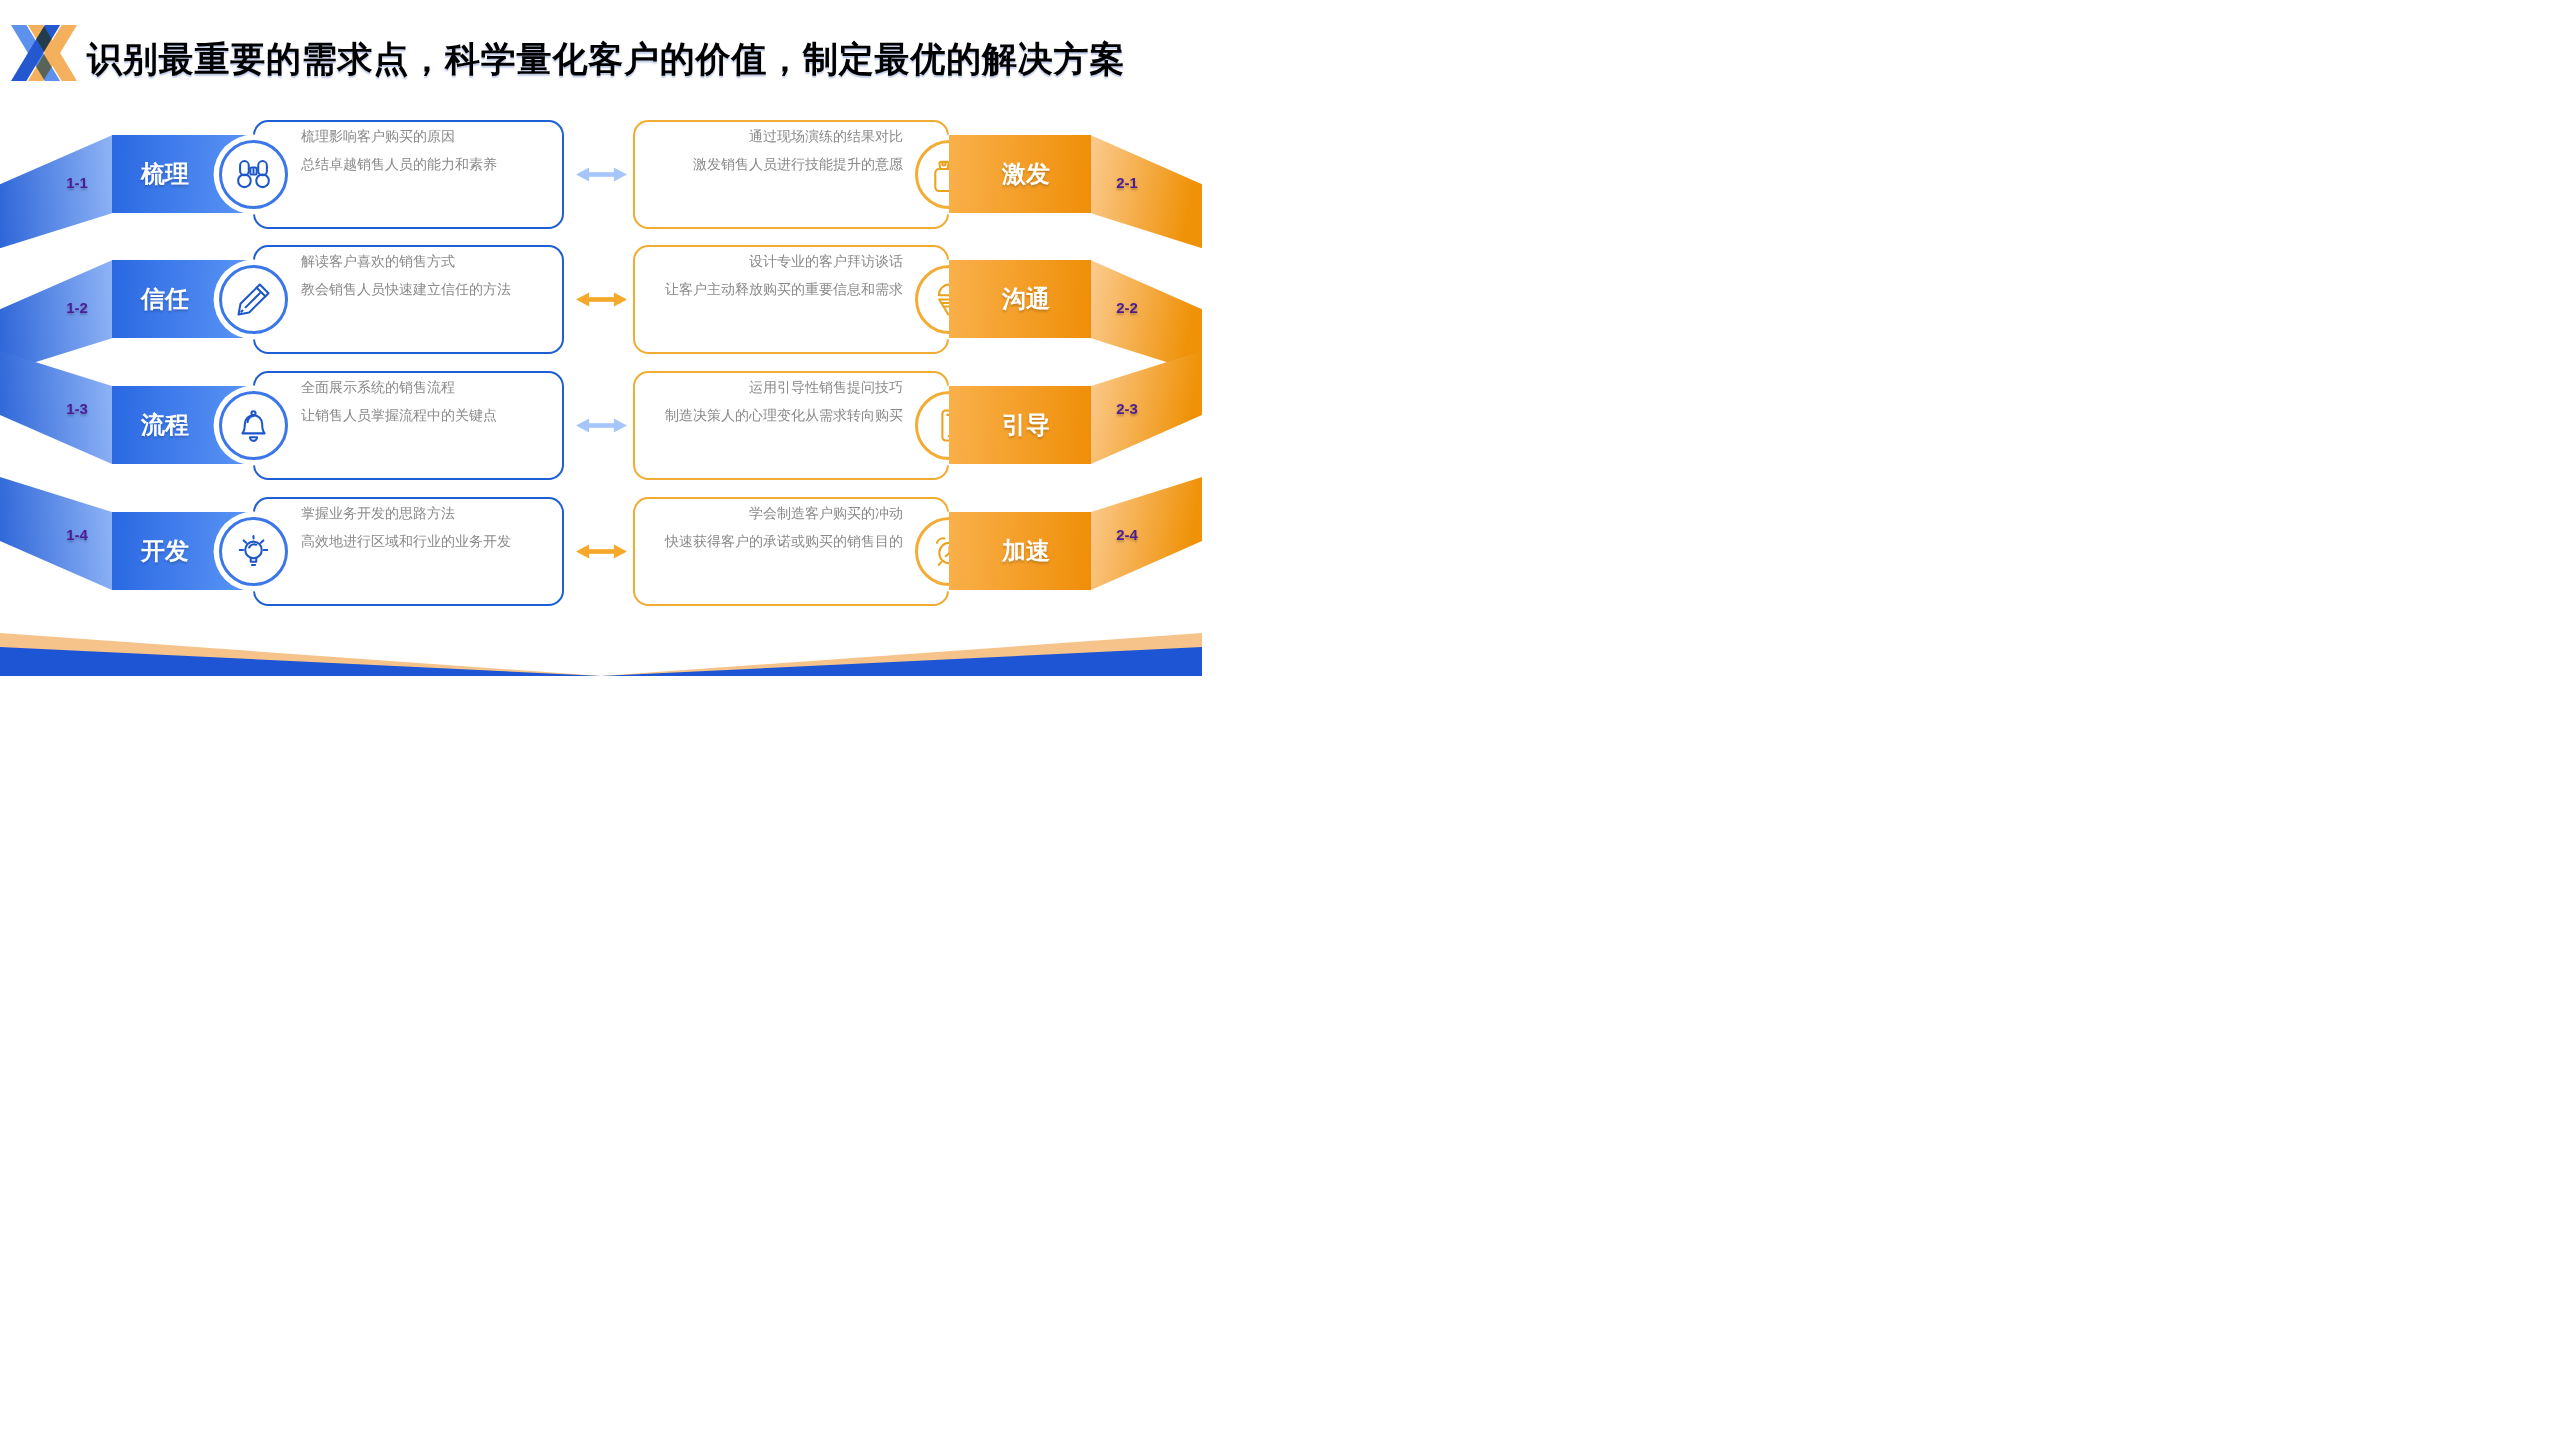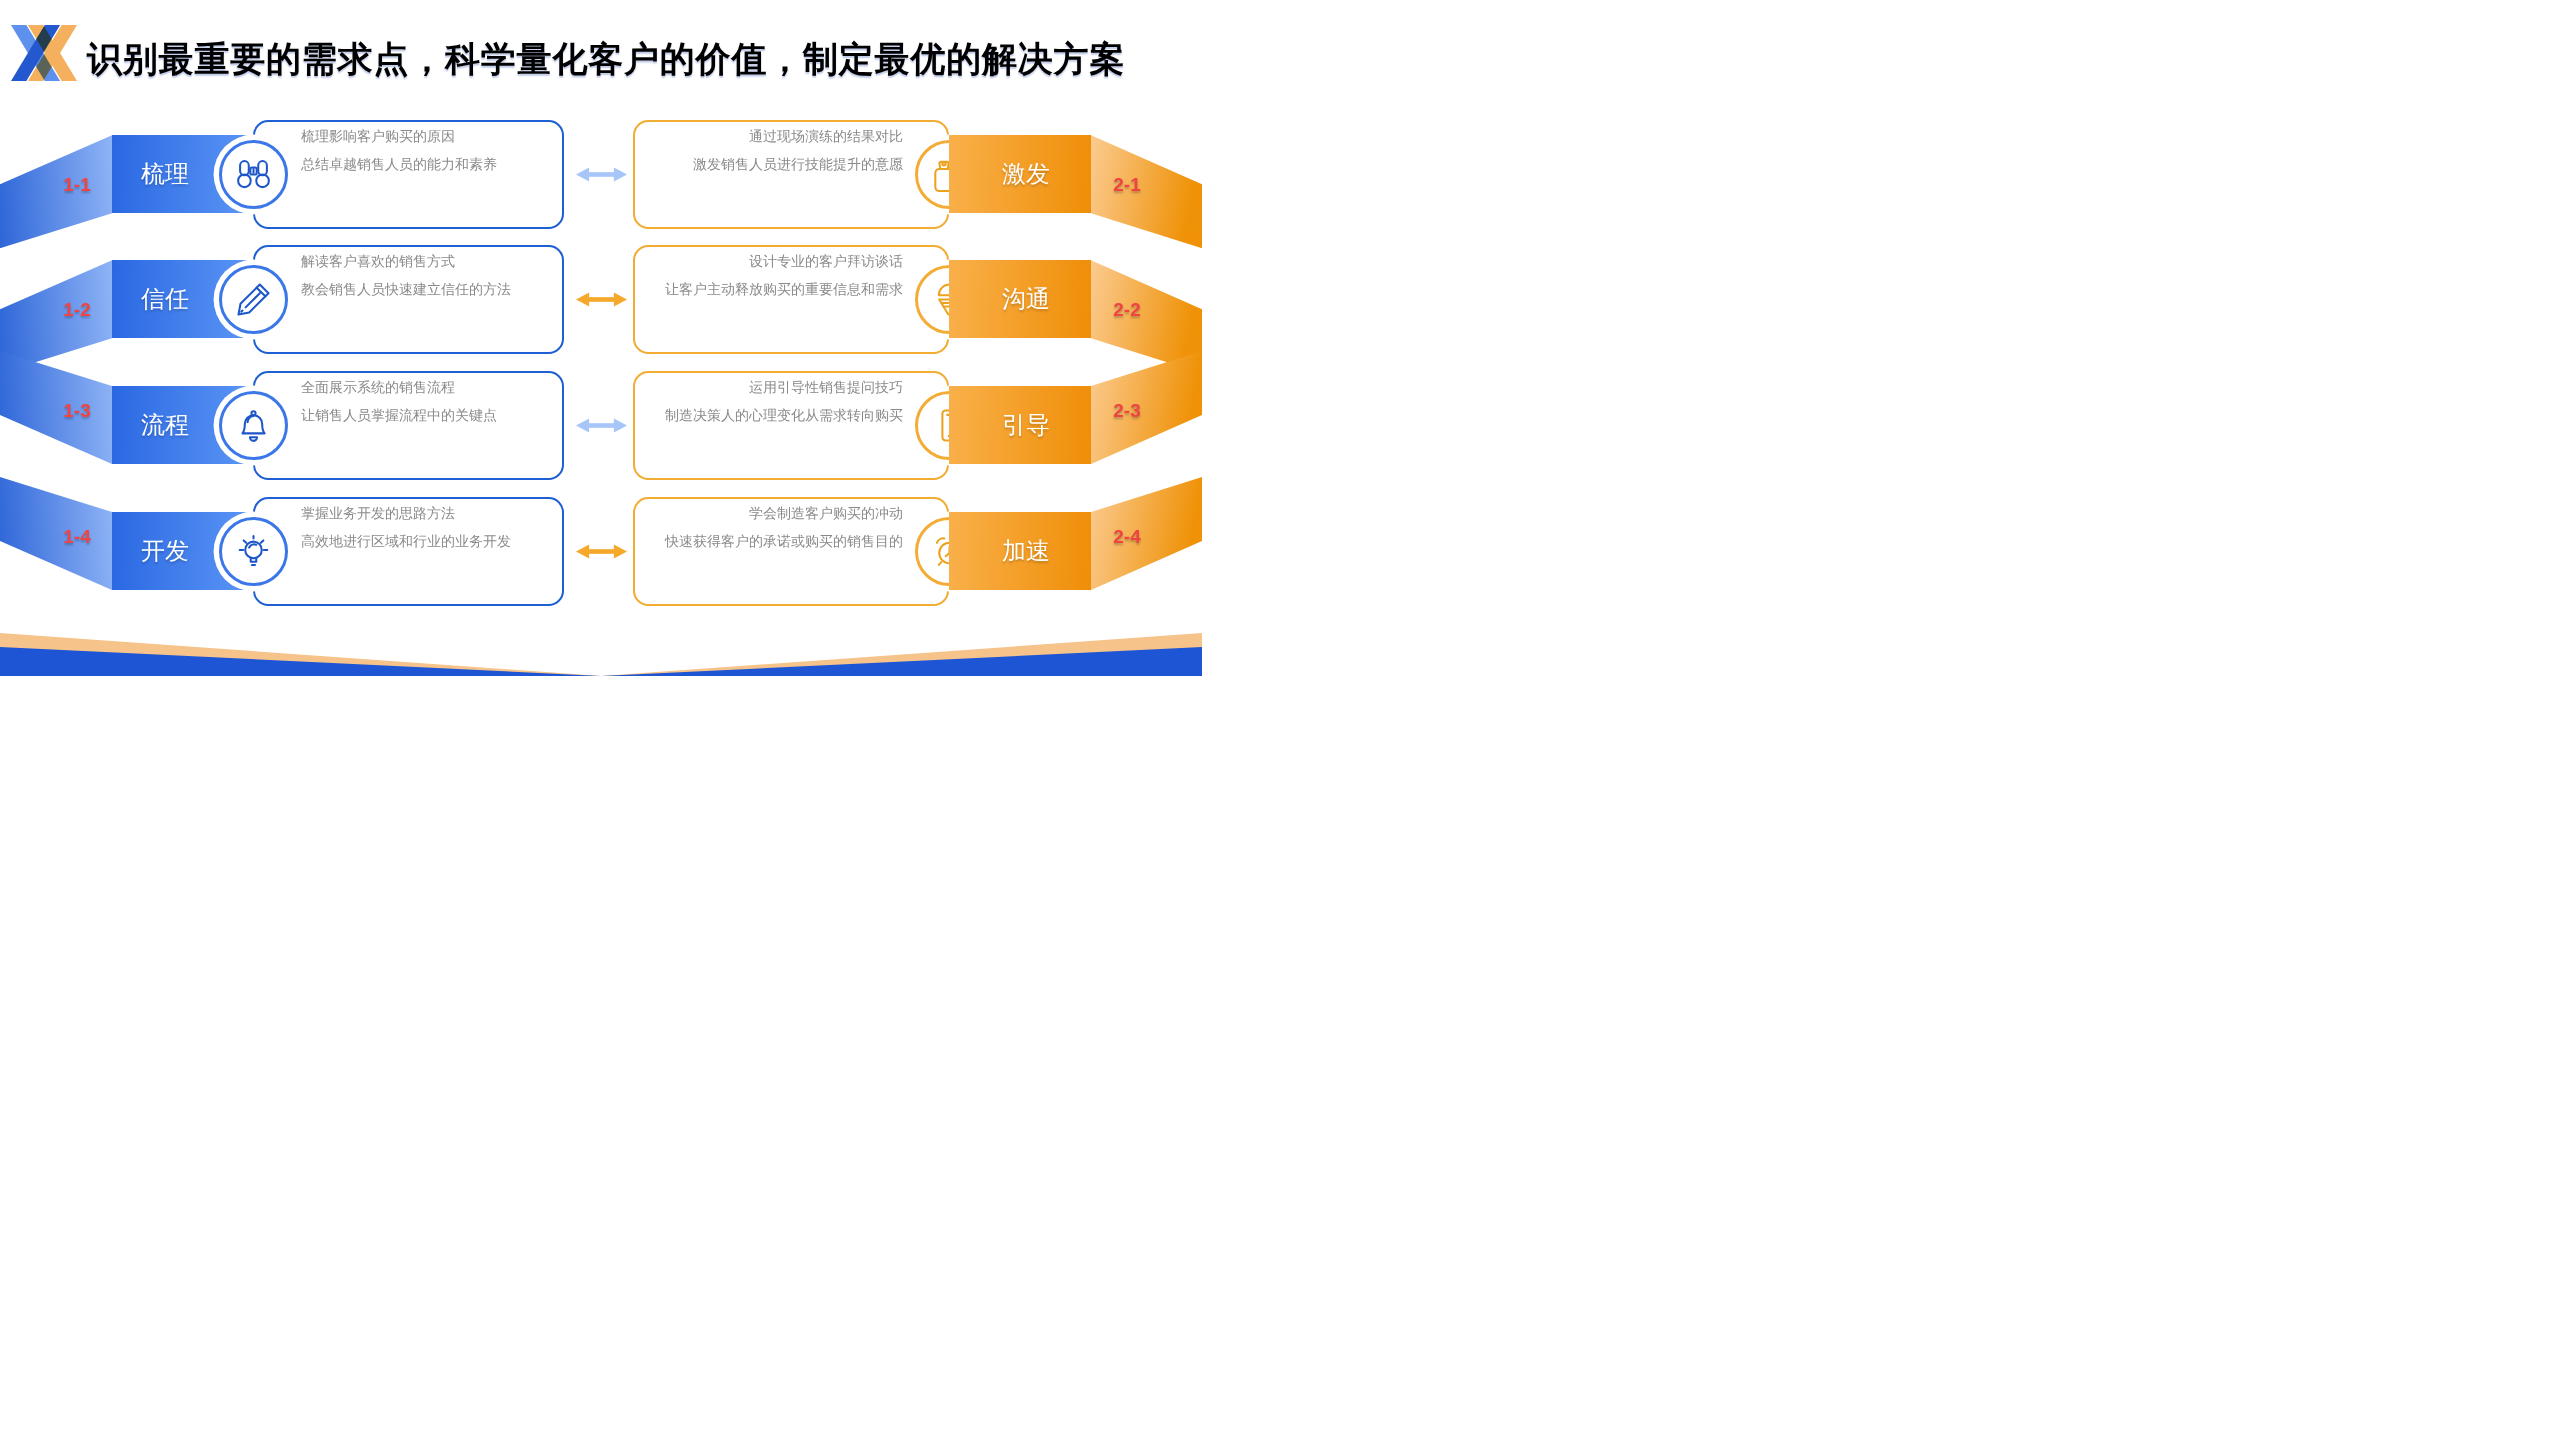--- a/index.html
+++ b/index.html
@@ -16,30 +16,30 @@
   .row *{box-sizing:border-box;}
   
   .wedge{position:absolute;height:113px;}
   .wl{left:0;width:112px;background:linear-gradient(86deg,#2E66D8 0%,#8FB4F6 100%);}
   .wr{left:1091px;width:111px;background:linear-gradient(100deg,#FBCB90 0%,#EF9208 85%);}
   .va .wl{top:15.3px;clip-path:polygon(112px 0,112px 78px,0 113px,0 49px);}
   .vb .wl{top:-20px;clip-path:polygon(0 0,112px 35px,112px 113px,0 64px);}
   .va .wr{top:15.3px;clip-path:polygon(0 0,0 78px,111px 113px,111px 49px);}
   .vb .wr{top:-20px;clip-path:polygon(111px 0,0 35px,0 113px,111px 64px);}
   
-  .num{position:absolute;width:80px;text-align:center;color:#ef4444;font-weight:800;
-       font-size:19px;text-shadow:0 1.5px 2.3px rgba(0,0,0,.25);}
+  .num{position:absolute;width:80px;text-align:center;color:#4c1d95;font-weight:800;
+       font-size:15px;text-shadow:0 1.5px 2.3px rgba(0,0,0,.25);}
   .nl{left:37px}.nr{left:1087px}
   .va .num{top:54px}.vb .num{top:29px}
   
   .band{position:absolute;top:15.3px;height:78px;}
   .bl{left:112px;width:141px;background:linear-gradient(92deg,#2A68E2 0%,#5C96F6 100%);}
   .br{left:949px;width:142px;background:linear-gradient(92deg,#F9B04A 0%,#EF8E08 100%);}
   .label{position:absolute;top:15.3px;height:78px;display:flex;align-items:center;
-         justify-content:center;color:#fff;font-weight:400;font-size:24px;
+         justify-content:center;color:#fff;font-weight:700;font-size:24px;
          text-shadow:0 1.5px 2.3px rgba(0,0,0,.2);}
   .ll{left:112px;width:141px;padding-right:35px;}
   .lr{left:949px;width:126px;padding-left:28px;}
   
   .box{position:absolute;top:0;height:109px;background:#fff;border-radius:15.3px;
        display:flex;flex-direction:column;justify-content:flex-start;color:#8a8a8a;
        font-size:14px;line-height:28px;}
   .xl{left:253px;width:311px;border:2.3px solid #1E5FD3;padding-left:46px;text-align:left;}
   .xr{left:633px;width:316px;border:2.3px solid #F0AC33;padding-right:44px;text-align:right;}
   

